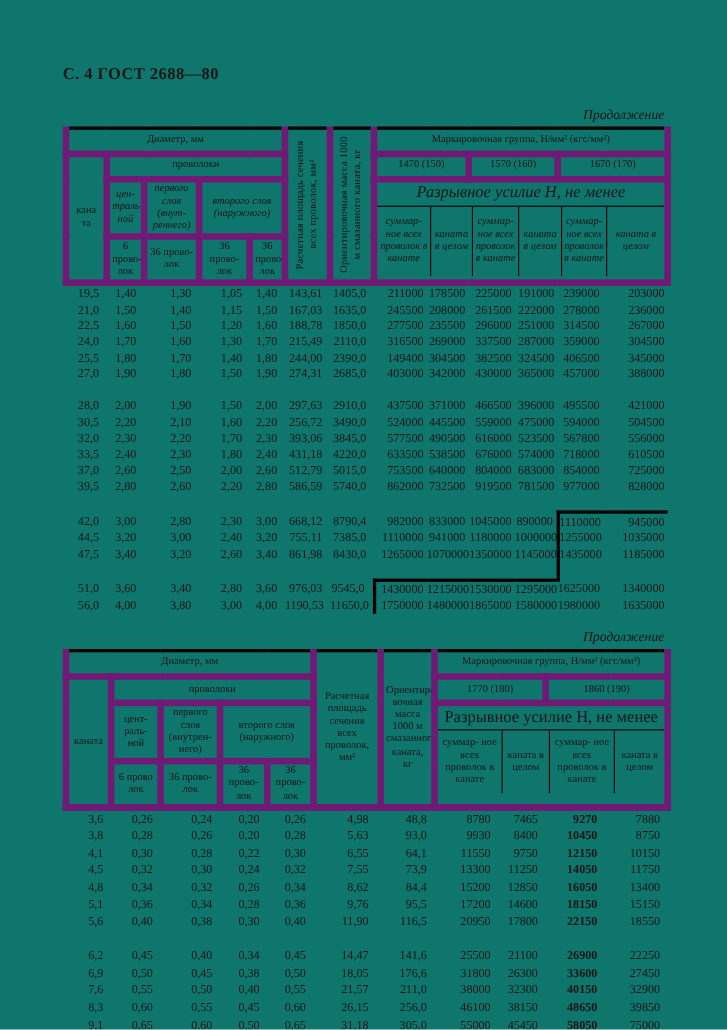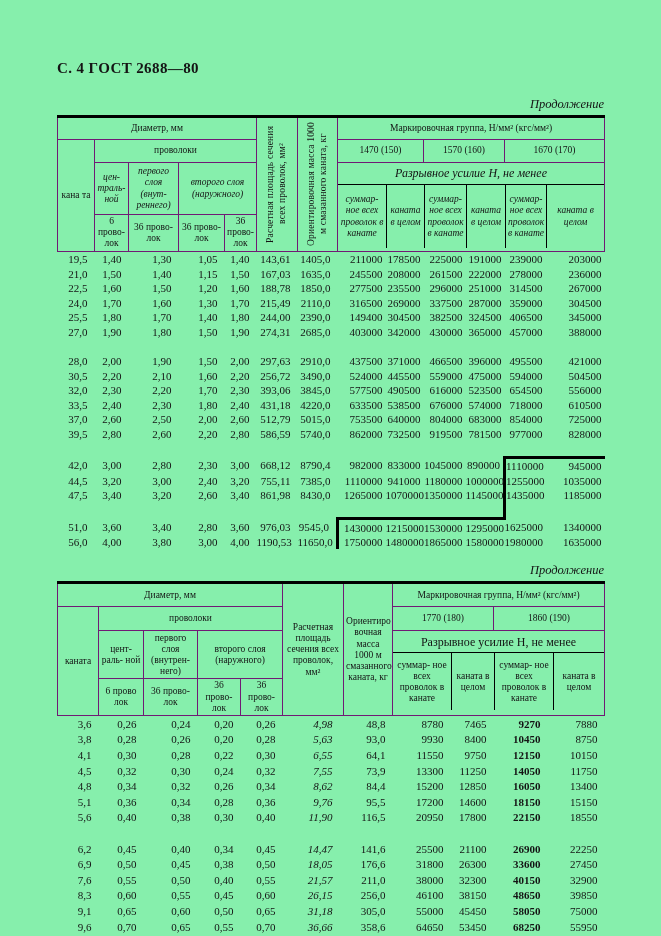--- a/index.html
+++ b/index.html
@@ -1,53 +1,53 @@
 <!DOCTYPE html>
 <html><head>
 <meta charset="utf-8">
 <style>
   html,body { margin:0; padding:0; background:#e8e8e8; }
   .page {
-    width:661px; height:936px; background:#86efac; position:relative;
+    width:661px; height:936px; background:#0f766e; position:relative;
     font-family:"Liberation Serif", serif; color:#141414; margin:0 auto;
     box-sizing:border-box; padding:60px 57px 0 57px; overflow:hidden;
   }
   .doc-header { font-weight:bold; font-size:15px; letter-spacing:0.4px; }
   .cont { font-style:italic; font-size:12.5px; text-align:right; margin-top:20px; margin-bottom:3px; }
   .cont2 { margin-top:14px; }
 
   table { border-collapse:collapse; table-layout:fixed; width:547px; }
   table { border-top:3px solid #000; }
   thead td {
-    border:1px solid #701a75; font-size:9.5px; line-height:1.18; text-align:center;
+    border:6px solid #701a75; font-size:9.5px; line-height:1.18; text-align:center;
     vertical-align:middle; padding:1px 2px; overflow:hidden;
   }
   thead tr:first-child td { border-top:none; }
   tbody td {
     border:none; font-size:11px; text-align:right; padding:0 7px 0 0;
     white-space:nowrap; overflow:visible;
   }
   #t1 tbody td { height:14.6px; }
   #t2 tbody td { height:15.6px; }
   #t1 tbody td:nth-child(n+8) { padding-right:3px; }
-  #t2 tbody td:nth-child(6) { padding-right:11px;font-style:italic; }
+  #t2 tbody td:nth-child(6) { padding-right:11px; }
   #t2 tbody td:nth-child(10) { padding-right:12px;font-weight:bold; }
   tr.gap td { height:13px; }
 
   .t1r1 { height:23px; } .t1r2 { height:23px; } .t1r3 { height:52px;font-style:italic; } .t1r4 { height:33px; }
   .t2r1 { height:24px; } .t2r2 { height:24px; } .t2r3 { height:48px; } .t2r4 { height:31px; }
 
   .vcell { padding:0; }
   .vert {
     writing-mode:vertical-rl; transform:rotate(180deg);
     font-size:9.5px; line-height:1.25; margin:0 auto; letter-spacing:0.2px;
     max-height:124px; text-align:center;
   }
   td.nest { padding:0; vertical-align:top; }
-  .razr { height:21px; border-bottom:1px solid #000; display:flex; align-items:center; justify-content:center; font-size:12px; }
+  .razr { height:21px; border-bottom:1px solid #000; display:flex; align-items:center; justify-content:center; font-size:15px; }
   .gridcells { display:grid; }
   .g6 { grid-template-columns:48px 38px 42px 39px 41px auto; height:63px; }
   .g4 { grid-template-columns:58px 43px 59px auto; height:57px; }
   .gc { border-left:1px solid #000; display:flex; align-items:center; justify-content:center;
         text-align:center; font-size:9.5px; line-height:1.18; padding:1px; overflow:hidden; }
   .gc:first-child { border-left:none; }
 
   .tl { border-left:3px solid #000 !important; }
   .tt { border-top:3px solid #000 !important; }
 </style>
@@ -257,21 +257,21 @@
           <td>2,30</td>
           <td>2,20</td>
           <td>1,70</td>
           <td>2,30</td>
           <td>393,06</td>
           <td>3845,0</td>
           <td>577500</td>
           <td>490500</td>
           <td>616000</td>
           <td>523500</td>
-          <td>654500</td>
+          <td>567800</td>
           <td>556000</td>
         </tr>
         <tr>
           <td>33,5</td>
           <td>2,40</td>
           <td>2,30</td>
           <td>1,80</td>
           <td>2,40</td>
           <td>431,18</td>
           <td>4220,0</td>

